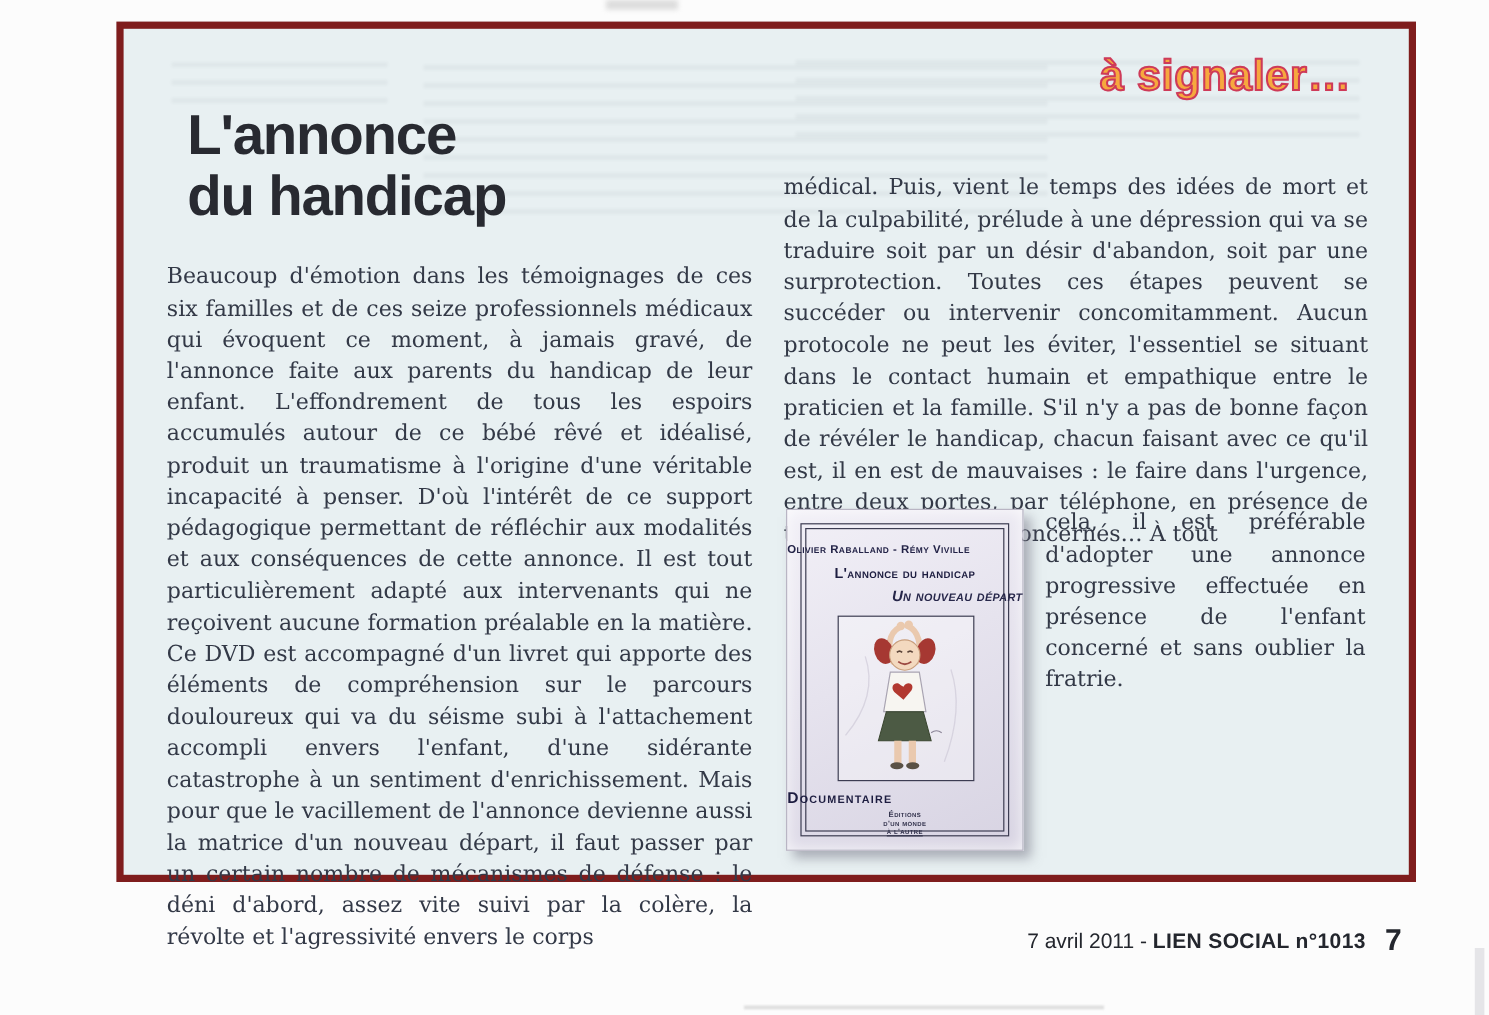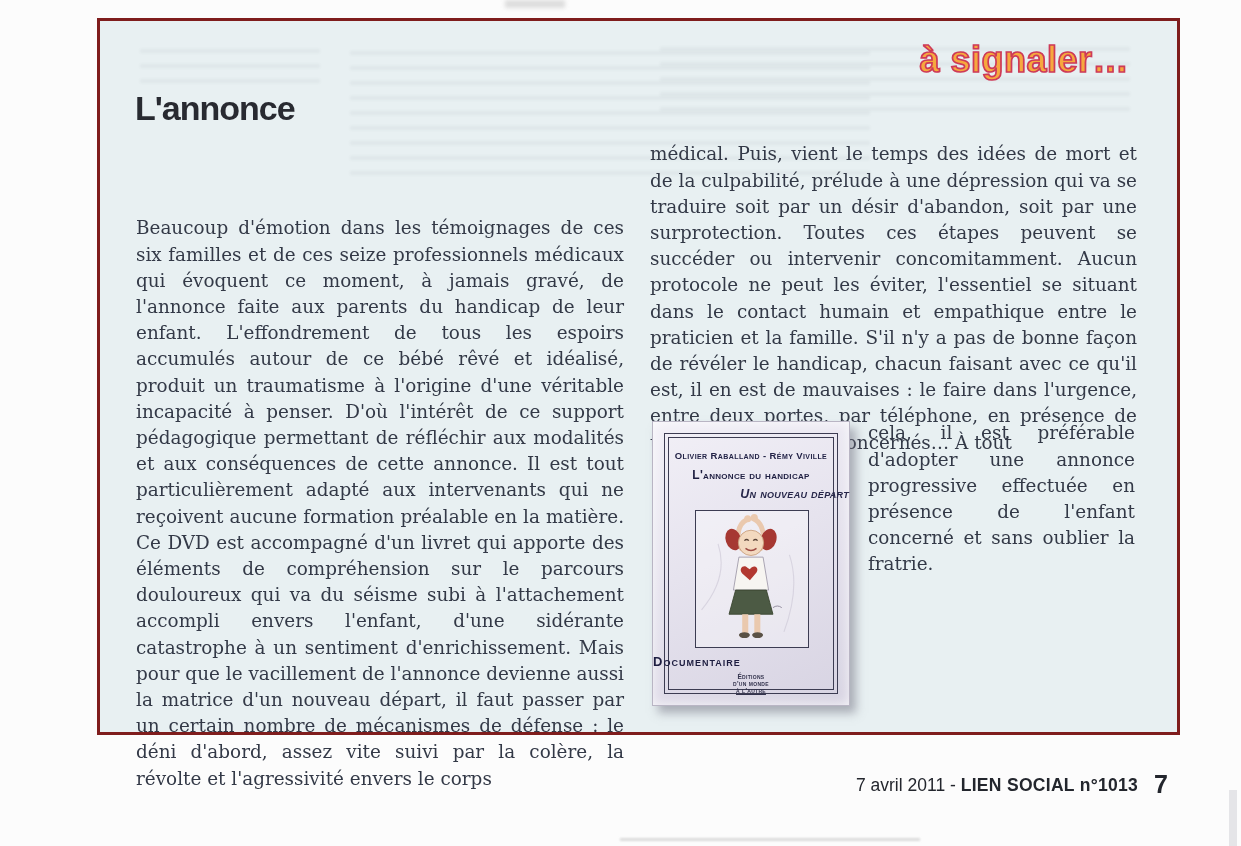--- a/index.html
+++ b/index.html
@@ -4,32 +4,32 @@
 <style>
   html,body{margin:0;padding:0;}
   body{
     width:1241px;height:846px;position:relative;overflow:hidden;
     background:#fcfcfc;
     font-family:"Liberation Sans",sans-serif;
   }
   
   .page{
     position:absolute;left:97px;top:18px;width:1083px;height:717px;
-    background:#e8f0f2;border:3px solid #7f1d1d;box-sizing:border-box;
+    background:#e8f0f2;border:6px solid #7f1d1d;box-sizing:border-box;
   }
   
   .section-label{
     position:absolute;right:48px;top:18px;
     font-size:36px;font-weight:bold;letter-spacing:0.5px;
     color:#f6a83e;-webkit-text-stroke:1.7px #ce3a58;
     text-shadow:0 0 1px #ce3a58;
   }
   .article-title{
-    position:absolute;left:35px;top:62px;
-    font-size:34px;line-height:51px;font-weight:bold;letter-spacing:-1px;
+    position:absolute;left:53px;top:62px;
+    font-size:47px;line-height:51px;font-weight:bold;letter-spacing:-1px;
     color:#282a31;
   }
   
   .serif{
     font-family:"DejaVu Serif","Liberation Serif",serif;
     color:#333947;text-align:justify;
     font-size:18.4px;line-height:26.2px;
     hyphens:auto;
   }
   .col-left{position:absolute;left:36px;top:176px;width:488px;}
@@ -38,21 +38,21 @@
   
   .dvd{
     position:absolute;left:552px;top:400px;width:196px;height:283px;
     background:linear-gradient(155deg,#f2f0f7 0%,#e6e3ee 45%,#d7d3e2 100%);
     border:1px solid #b9b5c4;
     box-shadow:6px 7px 9px rgba(110,110,125,.5), inset 0 0 12px rgba(255,255,255,.8);
   }
   .dvd-frame{position:absolute;left:11px;right:11px;top:11px;bottom:11px;border:1px solid #3c3c52;}
   .dvd-frame-inner{position:absolute;left:3px;right:3px;top:3px;bottom:3px;border:1px solid #3c3c52;}
   .dvd-authors{
-    position:absolute;left:0;right:0;top:28px;text-align:center;
+    position:absolute;left:0;right:0;top:28px;
     font-size:9.5px;font-weight:bold;color:#232347;
     font-variant:small-caps;letter-spacing:.4px;
   }
   .dvd-title{
     position:absolute;left:0;right:0;top:46px;text-align:center;
     font-size:12px;font-weight:bold;color:#1d1d40;
     font-variant:small-caps;letter-spacing:.3px;
   }
   .dvd-subtitle{
     position:absolute;left:0;right:0;top:65px;text-align:right;
@@ -116,20 +116,21 @@
 <div class="page">
 
   <div class="ghost g1"></div>
   <div class="ghost g2"></div>
   <div class="ghost g3"></div>
 
   <div class="section-label">à signaler…</div>
 
   <div class="article-title">
     <div>L'annonce</div>
+    <div>du handicap</div>
   </div>
 
   <p class="serif col-left">Beaucoup d'émotion dans les témoignages de ces six familles et de ces seize professionnels médicaux qui évoquent ce moment, à jamais gravé, de l'annonce faite aux parents du handicap de leur enfant. L'effondrement de tous les espoirs accumulés autour de ce bébé rêvé et idéalisé, produit un traumatisme à l'origine d'une véritable incapacité à penser. D'où l'intérêt de ce support pédagogique permettant de réfléchir aux modalités et aux conséquences de cette annonce. Il est tout particulièrement adapté aux intervenants qui ne reçoivent aucune formation préalable en la matière. Ce DVD est accompagné d'un livret qui apporte des éléments de compréhension sur le parcours douloureux qui va du séisme subi à l'attachement accompli envers l'enfant, d'une sidérante catastrophe à un sentiment d'enrichissement. Mais pour que le vacillement de l'annonce devienne aussi la matrice d'un nouveau départ, il faut passer par un certain nombre de mécanismes de défense : le déni d'abord, assez vite suivi par la colère, la révolte et l'agressivité envers le corps</p>
 
   <p class="serif col-right">médical. Puis, vient le temps des idées de mort et de la culpabilité, prélude à une dépression qui va se traduire soit par un désir d'abandon, soit par une surprotection. Toutes ces étapes peuvent se succéder ou intervenir concomitamment. Aucun protocole ne peut les éviter, l'essentiel se situant dans le contact humain et empathique entre le praticien et la famille. S'il n'y a pas de bonne façon de révéler le handicap, chacun faisant avec ce qu'il est, il en est de mauvaises : le faire dans l'urgence, entre deux portes, par téléphone, en présence de tiers étrangers non concernés… À tout</p>
 
   <p class="serif col-wrap">cela, il est préférable d'adopter une annonce progressive effectuée en présence de l'enfant concerné et sans oublier la fratrie.</p>
 
   <div class="dvd">
     <div class="dvd-frame">

